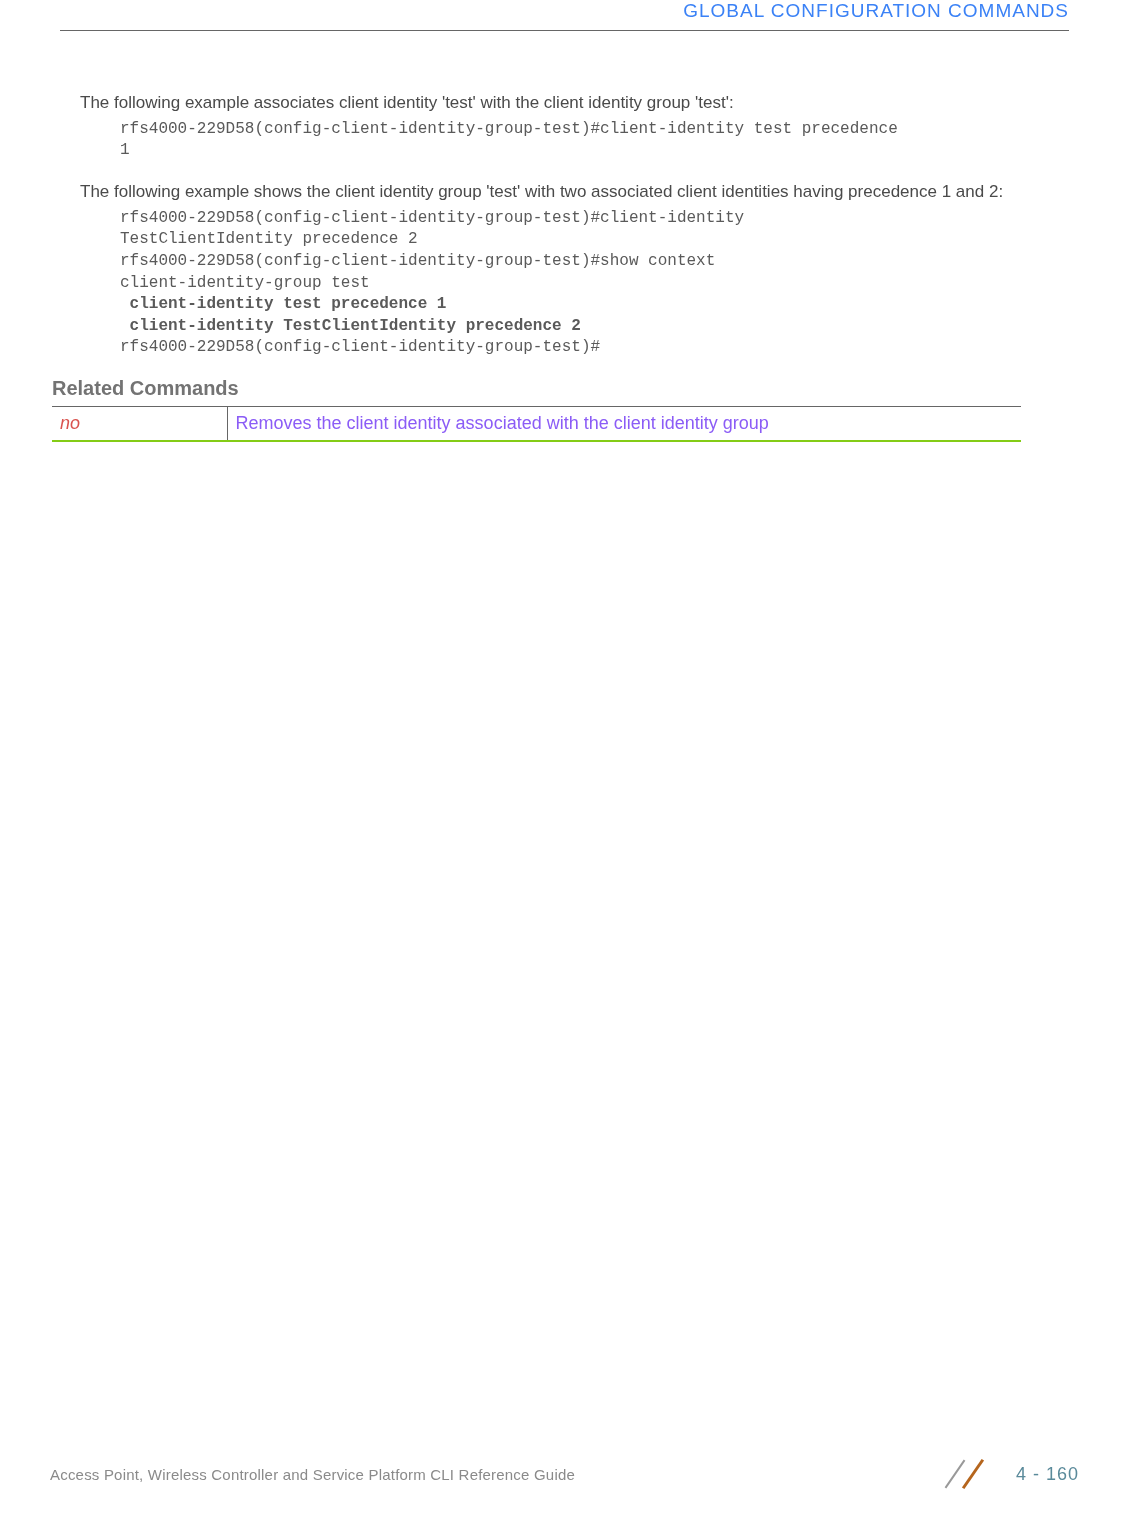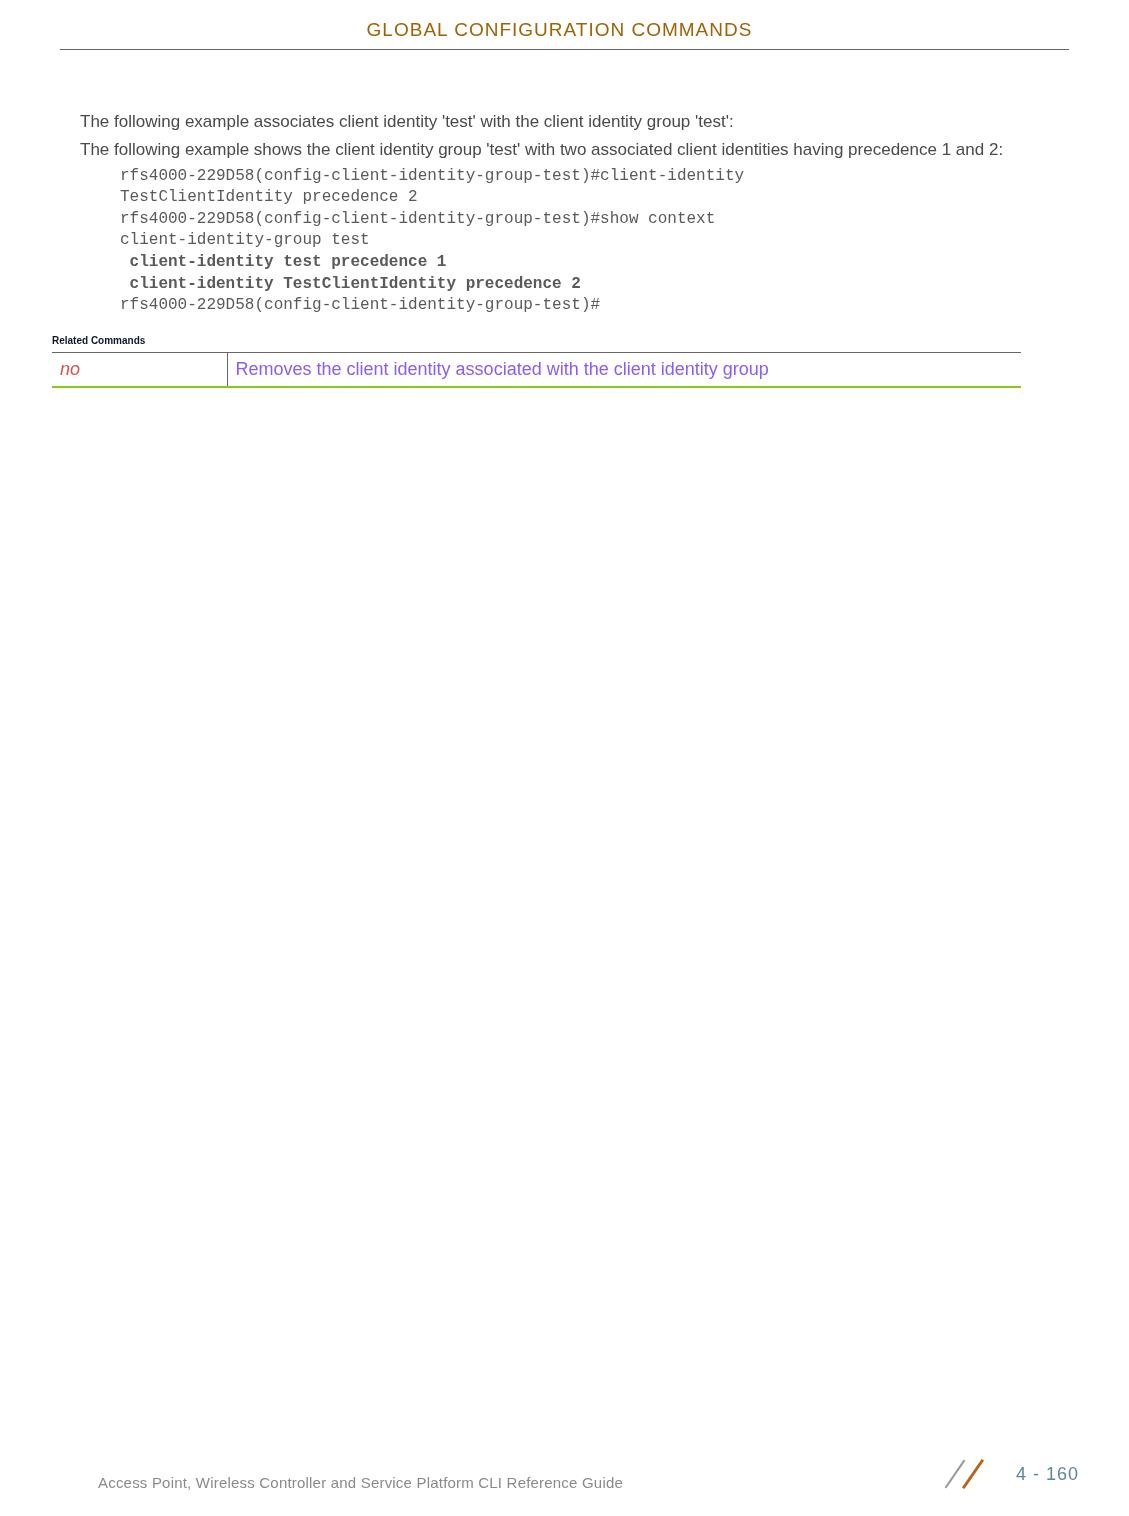--- a/index.html
+++ b/index.html
@@ -14,26 +14,26 @@
       font-family: Arial, Helvetica, sans-serif;
       color: #4a4a4a;
       position: relative;
     }
     .page {
       padding: 0 50px 0 50px;
       height: 100%;
       position: relative;
     }
     .header-title {
-      text-align: center;
+      text-align: right;
       font-size: 19px;
       letter-spacing: 1px;
-      color: #a16207;
+      color: #3b82f6;
       font-weight: 300;
-      padding-top: 19px;
+      padding-top: 0;
       padding-bottom: 8px;
       padding-right: 10px;
     }
     .header-rule {
       border: none;
       border-top: 1px solid #666;
       margin: 0 10px;
     }
     .content {
       padding: 60px 30px 0 30px;
@@ -50,23 +50,23 @@
       color: #5a5a5a;
       margin-left: 40px;
       margin-bottom: 18px;
       white-space: pre;
       line-height: 1.35;
     }
     .code-bold {
       font-weight: bold;
     }
     .related-heading {
-      font-size: 10px;
+      font-size: 20px;
       font-weight: bold;
-      color: #0f172a;
+      color: #737373;
       margin-top: 6px;
       margin-bottom: 6px;
       margin-left: -28px;
     }
     .related-table {
       width: 100%;
       border-collapse: collapse;
       margin-left: -28px;
     }
     .related-table td {
@@ -85,24 +85,23 @@
     .related-table td.desc-col {
       color: #8b5cf6;
     }
     .footer {
       position: absolute;
       bottom: 25px;
       left: 50px;
       right: 50px;
       display: flex;
       justify-content: space-between;
-      align-items: flex-end;
+      align-items: center;
       font-size: 15px;
       color: #8a8a8a;
-      margin-left: 48px;
     }
     .footer-left {
       letter-spacing: 0.2px;
     }
     .footer-right {
       display: flex;
       align-items: center;
       gap: 22px;
     }
     .page-number {
@@ -120,20 +119,22 @@
   </style>
 </head>
 <body>
 
 <div class="page">
   <div class="header-title">GLOBAL CONFIGURATION COMMANDS</div>
   <hr class="header-rule">
 
   <div class="content">
     <p class="intro-text">The following example associates client identity 'test' with the client identity group 'test':</p>
+    <div class="code-block"><span>rfs4000-229D58(config-client-identity-group-test)#client-identity test precedence</span>
+<span>1</span></div>
 
     <p class="intro-text">The following example shows the client identity group 'test' with two associated client identities having precedence 1 and 2:</p>
     <div class="code-block"><span>rfs4000-229D58(config-client-identity-group-test)#client-identity</span>
 <span>TestClientIdentity precedence 2</span>
 <span>rfs4000-229D58(config-client-identity-group-test)#show context</span>
 <span>client-identity-group test</span>
 <span class="code-bold"> client-identity test precedence 1</span>
 <span class="code-bold"> client-identity TestClientIdentity precedence 2</span>
 <span>rfs4000-229D58(config-client-identity-group-test)#</span></div>
 

